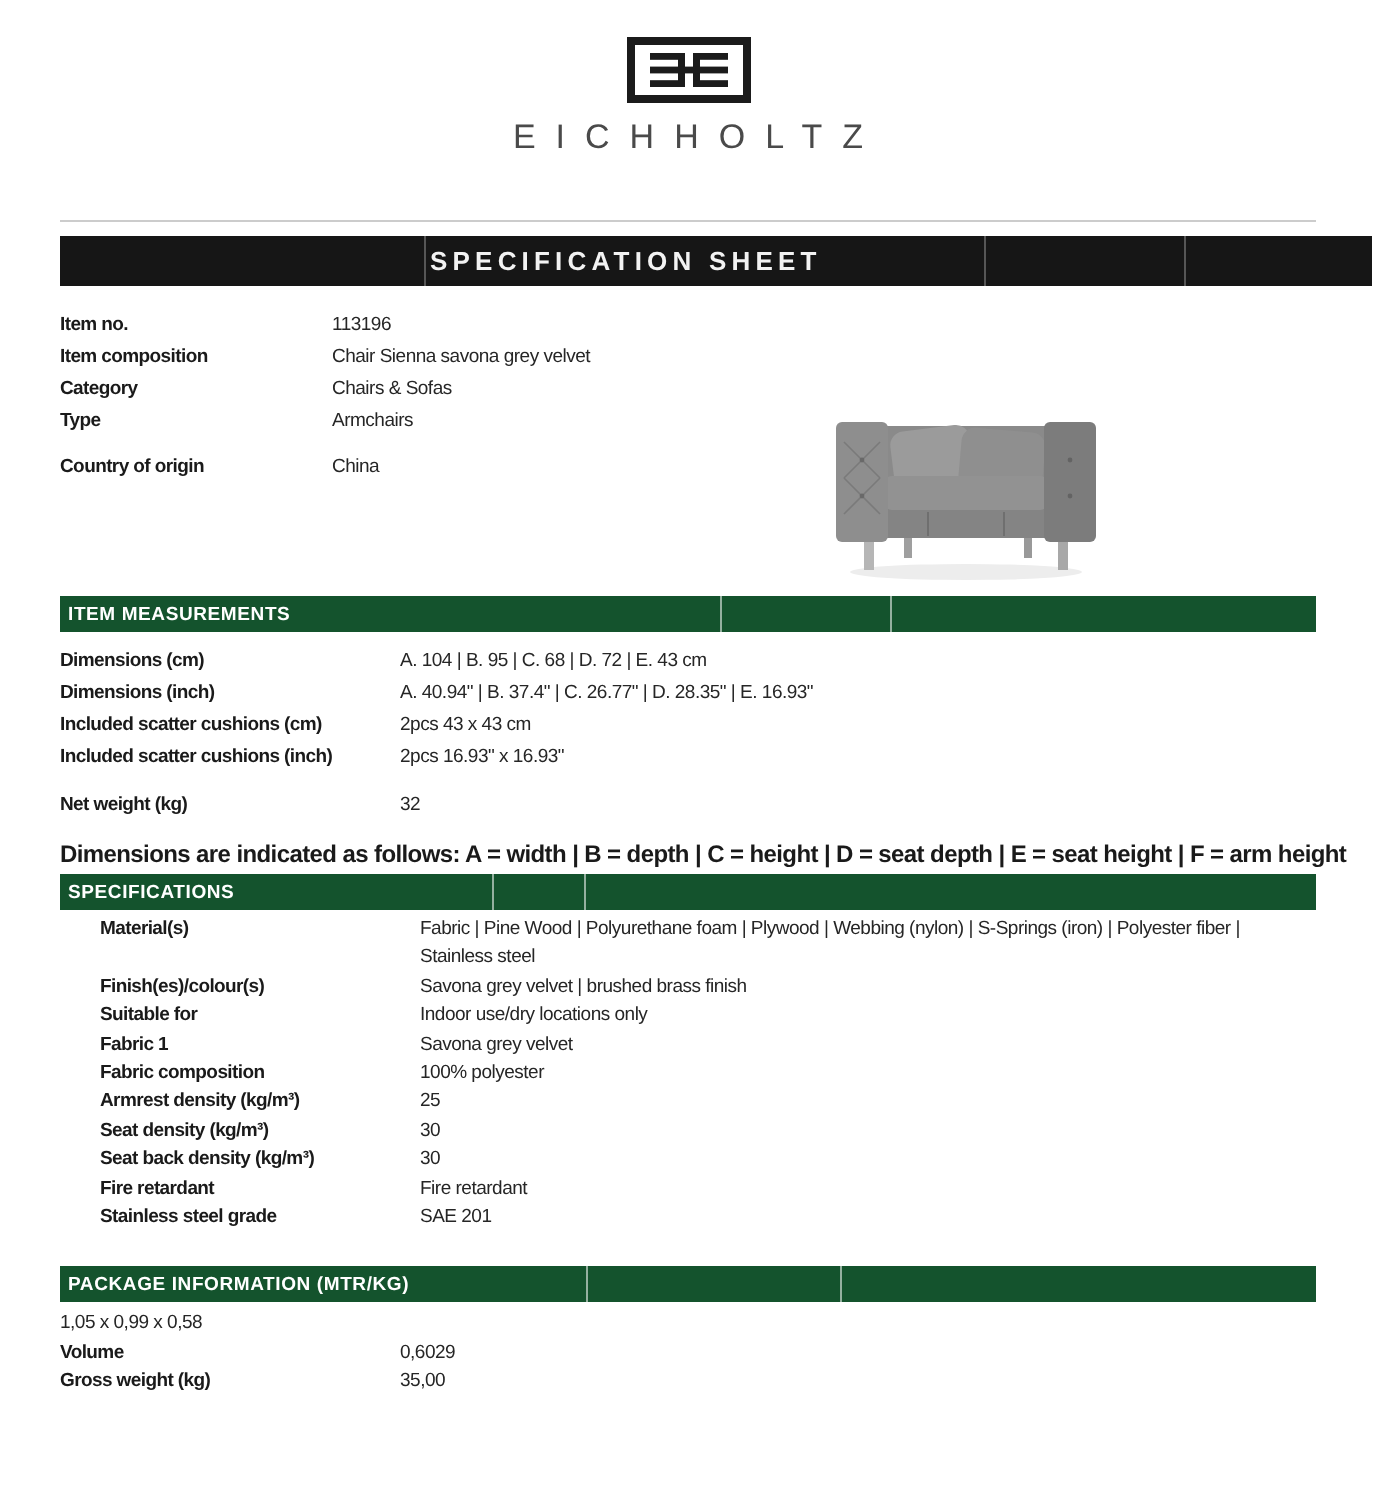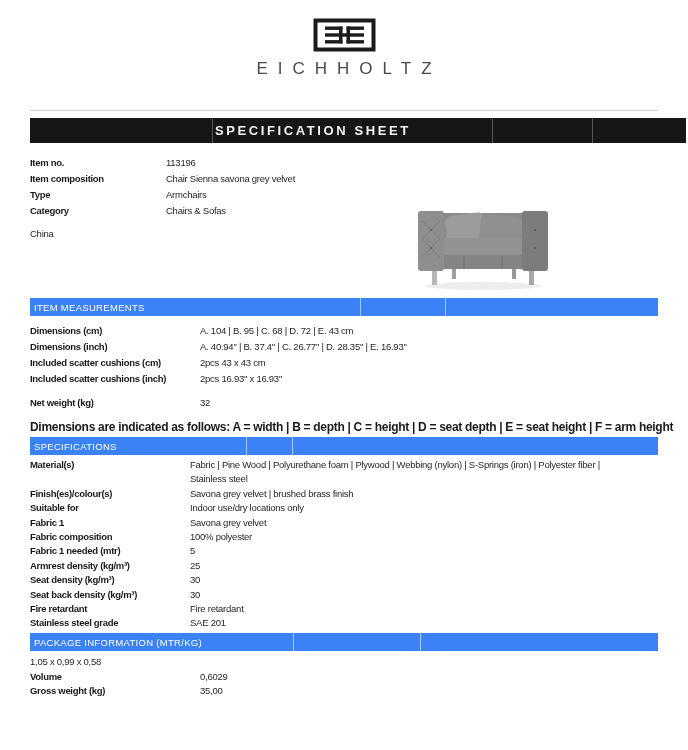--- a/index.html
+++ b/index.html
@@ -13,31 +13,31 @@
   .monogram{width:63px;height:34px;display:block;}
   .brand-name{margin-top:7px;font-size:17px;font-weight:400;color:#4a4a4a;
     letter-spacing:10px;padding-left:10px;white-space:nowrap;}
   
   .hairline{position:absolute;left:30px;top:110px;width:628px;height:1px;background:#cccccc;}
   .title-banner{position:absolute;left:30px;top:118px;width:628px;height:25px;background:#161616;padding-left:28px;}
   .title-text{position:absolute;left:185px;top:0;height:25px;display:flex;align-items:center;
     color:#f2f2f2;font-size:13px;font-weight:600;letter-spacing:2.6px;white-space:nowrap;}
   .vdiv{position:absolute;top:0;bottom:0;width:1px;background:rgba(255,255,255,0.28);}
   
-  .gbanner{position:absolute;left:30px;width:628px;height:18px;background:#3b82f6;
+  .gbanner{position:absolute;left:30px;width:628px;height:18px;background:#14532d;
     color:#ffffff;display:flex;align-items:center;box-sizing:border-box;padding-left:4px;
-    font-size:9.5px;font-weight:400;letter-spacing:0.3px;}
+    font-size:9.5px;font-weight:700;letter-spacing:0.3px;}
   .gbanner .vdiv{background:rgba(255,255,255,0.55);}
   
   .rows{position:absolute;left:30px;width:628px;}
   .row{display:flex;white-space:nowrap;}
   .lbl{font-weight:700;color:#1a1a1a;flex:0 0 auto;letter-spacing:-0.3px;}
   .val{color:#262626;}
   .details .row,.meas .row{height:16px;line-height:16px;}
-  .specs .row{height:14.4px;line-height:14.4px;}
+  .specs .row{height:14.4px;line-height:14.4px;margin-left:20px;}
   .pkg .row{height:14.6px;line-height:14.6px;}
   .details .lbl{width:136px;}
   .meas .lbl{width:170px;}
   .specs .lbl{width:160px;}
   .pkg .lbl{width:170px;}
   .pkg .val{width:141px;text-align:left;}
   .details .row.gap{margin-top:7px;}
   .meas .row.gap{margin-top:8px;}
   .dim-note{position:absolute;left:30px;top:420px;font-weight:700;font-size:12px;
     letter-spacing:-0.3px;white-space:nowrap;color:#1a1a1a;}
@@ -79,28 +79,29 @@
   <div class="rows details" style="top:155px">
     <div class="row">
       <span class="lbl">Item no.</span>
       <span class="val">113196</span>
     </div>
     <div class="row">
       <span class="lbl">Item composition</span>
       <span class="val">Chair Sienna savona grey velvet</span>
     </div>
     <div class="row">
+      <span class="lbl">Category</span>
+      <span class="val">Chairs &amp; Sofas</span>
+    </div>
+    <div class="row">
       <span class="lbl">Type</span>
       <span class="val">Armchairs</span>
     </div>
-    <div class="row">
-      <span class="lbl">Category</span>
-      <span class="val">Chairs &amp; Sofas</span>
-    </div>
     <div class="row gap">
+      <span class="lbl">Country of origin</span>
       <span class="val">China</span>
     </div>
   </div>
 
   <svg class="chair" viewBox="0 0 170 110">
     <ellipse cx="85" cy="103" rx="58" ry="4" fill="#ededed"></ellipse>
     <rect x="34" y="82" width="5" height="20" fill="#b6b6b6"></rect>
     <rect x="131" y="82" width="5" height="20" fill="#a8a8a8"></rect>
     <rect x="54" y="82" width="4" height="14" fill="#9f9f9f"></rect>
     <rect x="114" y="82" width="4" height="14" fill="#999999"></rect>
@@ -180,24 +181,20 @@
     </div>
     <div class="row">
       <span class="lbl">Fabric 1</span>
       <span class="val">Savona grey velvet</span>
     </div>
     <div class="row">
       <span class="lbl">Fabric composition</span>
       <span class="val">100% polyester</span>
     </div>
     <div class="row">
-      <span class="lbl">Fabric 1 needed (mtr)</span>
-      <span class="val">5</span>
-    </div>
-    <div class="row">
       <span class="lbl">Armrest density (kg/m³)</span>
       <span class="val">25</span>
     </div>
     <div class="row">
       <span class="lbl">Seat density (kg/m³)</span>
       <span class="val">30</span>
     </div>
     <div class="row">
       <span class="lbl">Seat back density (kg/m³)</span>
       <span class="val">30</span>

